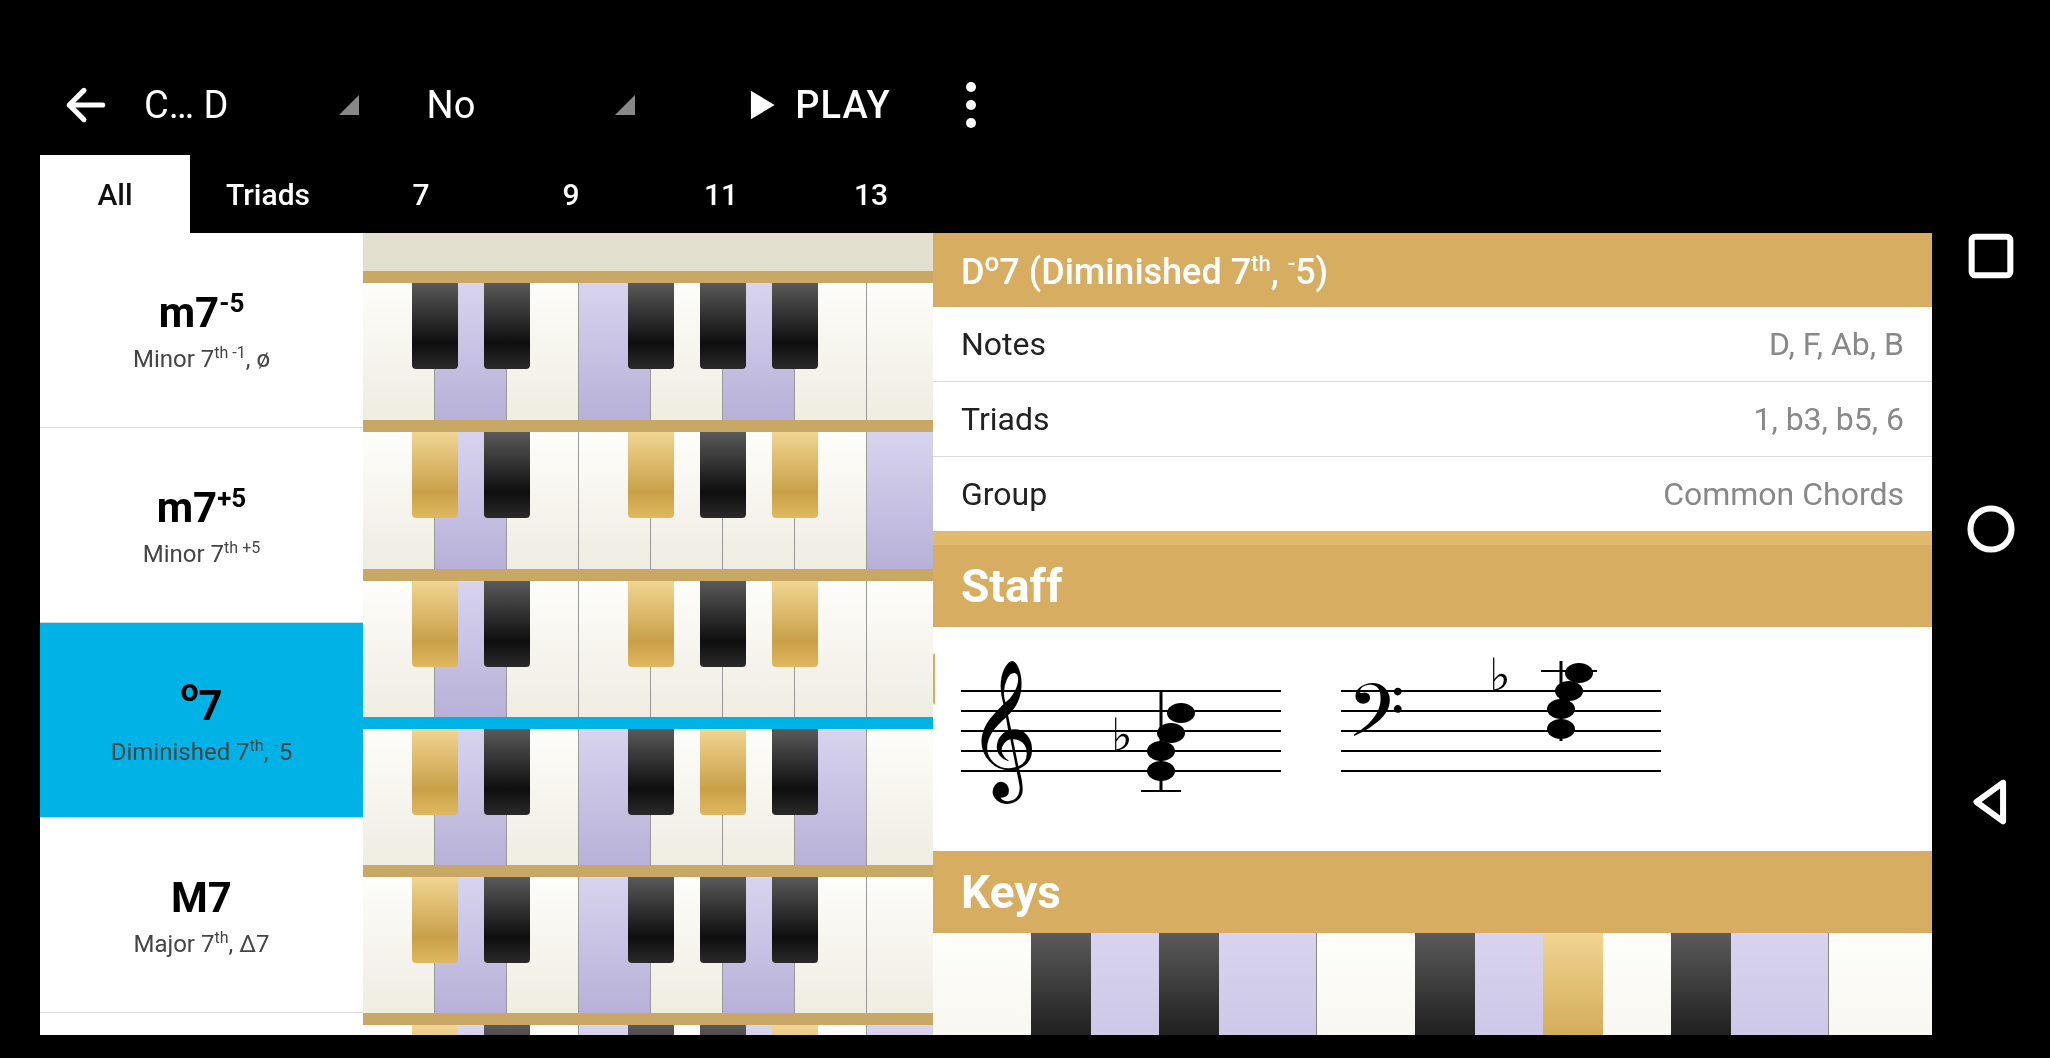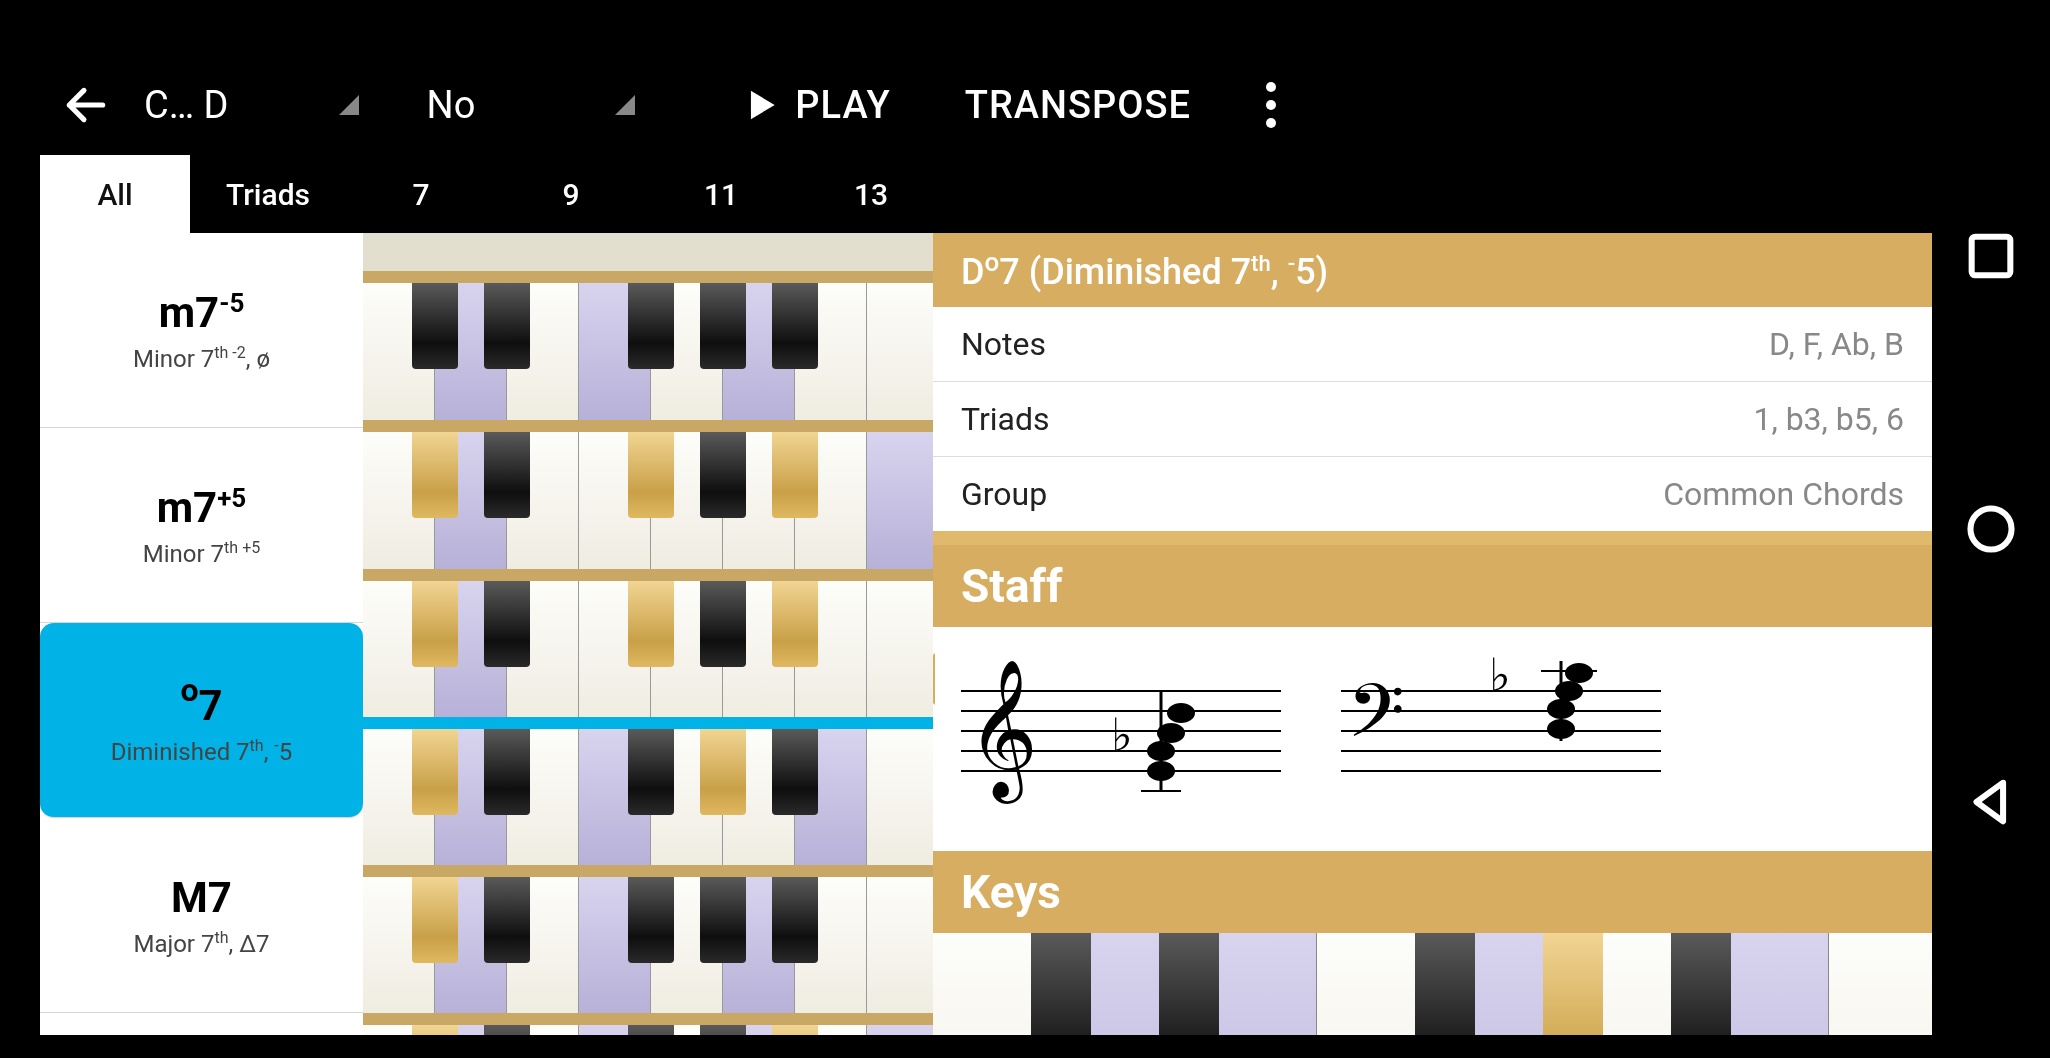--- a/index.html
+++ b/index.html
@@ -28,21 +28,21 @@
 
   .tabs { height: 78px; background: #000; display: flex; color: #fff; position: relative; }
   .tab { flex: 0 0 auto; padding: 12px 36px; display: flex; align-items: center; justify-content: center; font-size: 30px; font-weight: 500; cursor: pointer; }
   .tab.active { background: #fff; color: #111; }
   .tab-narrow { width: 150px; }
 
   .content { flex: 1; display: flex; position: relative; overflow: hidden; }
 
   .chord-list { width: 323px; overflow: hidden; }
   .chord-item { height: 195px; border-bottom: 1px solid #d7d7d7; display: flex; flex-direction: column; align-items: center; justify-content: center; text-align: center; cursor: pointer; }
-  .chord-item.sel { background: #00b2e6; border-radius: 14px; }
+  .chord-item.sel { background: #00b2e6; }
   .chord-sym { font-size: 42px; font-weight: 700; }
   .chord-sym sup { font-size: 26px; vertical-align: super; }
   .chord-sym .presup { font-size: 32px; vertical-align: super; font-weight: 700; position: relative; top: -4px; }
   .chord-sub { font-size: 24px; color: #444; margin-top: 6px; }
   .chord-sub sup { font-size: 16px; }
 
   .piano-col { flex: 0 0 570px; position: relative; background: #e2dfcf; overflow: hidden; }
   .piano-row { position: absolute; left: 0; right: 0; height: 150px; }
   .piano-row.r0 { top: 38px; }
   .piano-row.r1 { top: 187px; }
@@ -117,44 +117,41 @@
         <span class="spinner-label">No</span>
         <span class="spinner-tri"></span>
       </div>
       <div class="tb-flex"></div>
       <div class="tb-action">
         <svg width="38" height="38" viewBox="0 0 48 48">
             <path d="M10 6 L40 24 L10 42 Z" fill="#fff"></path>
           </svg>
         <span class="tb-action-label">PLAY</span>
       </div>
-      <div class="tb-action">
-        <span class="tb-action-label">TRANSPOSE</span>
-      </div>
       <div class="tb-overflow">
           <span></span>
           <span></span>
           <span></span>
         </div>
     </div>
 
     <div class="tabs" id="tabs">
         <div class="tab active tab-narrow">All</div>
         <div class="tab">Triads</div>
         <div class="tab tab-narrow">7</div>
         <div class="tab tab-narrow">9</div>
         <div class="tab tab-narrow">11</div>
         <div class="tab tab-narrow">13</div>
       </div>
 
     <div class="content">
       <div class="chord-list" id="chord-list">
           <div class="chord-item">
             <div class="chord-sym">m7<sup>-5</sup></div>
-            <div class="chord-sub">Minor 7<sup>th -2</sup>, ø</div>
+            <div class="chord-sub">Minor 7<sup>th -1</sup>, ø</div>
           </div>
           <div class="chord-item">
             <div class="chord-sym">m7<sup>+5</sup></div>
             <div class="chord-sub">Minor 7<sup>th +5</sup></div>
           </div>
           <div class="chord-item sel">
             <div class="chord-sym"><span class="presup">o</span>7</div>
             <div class="chord-sub">Diminished 7<sup>th</sup>, <sup>-</sup>5</div>
           </div>
           <div class="chord-item">

